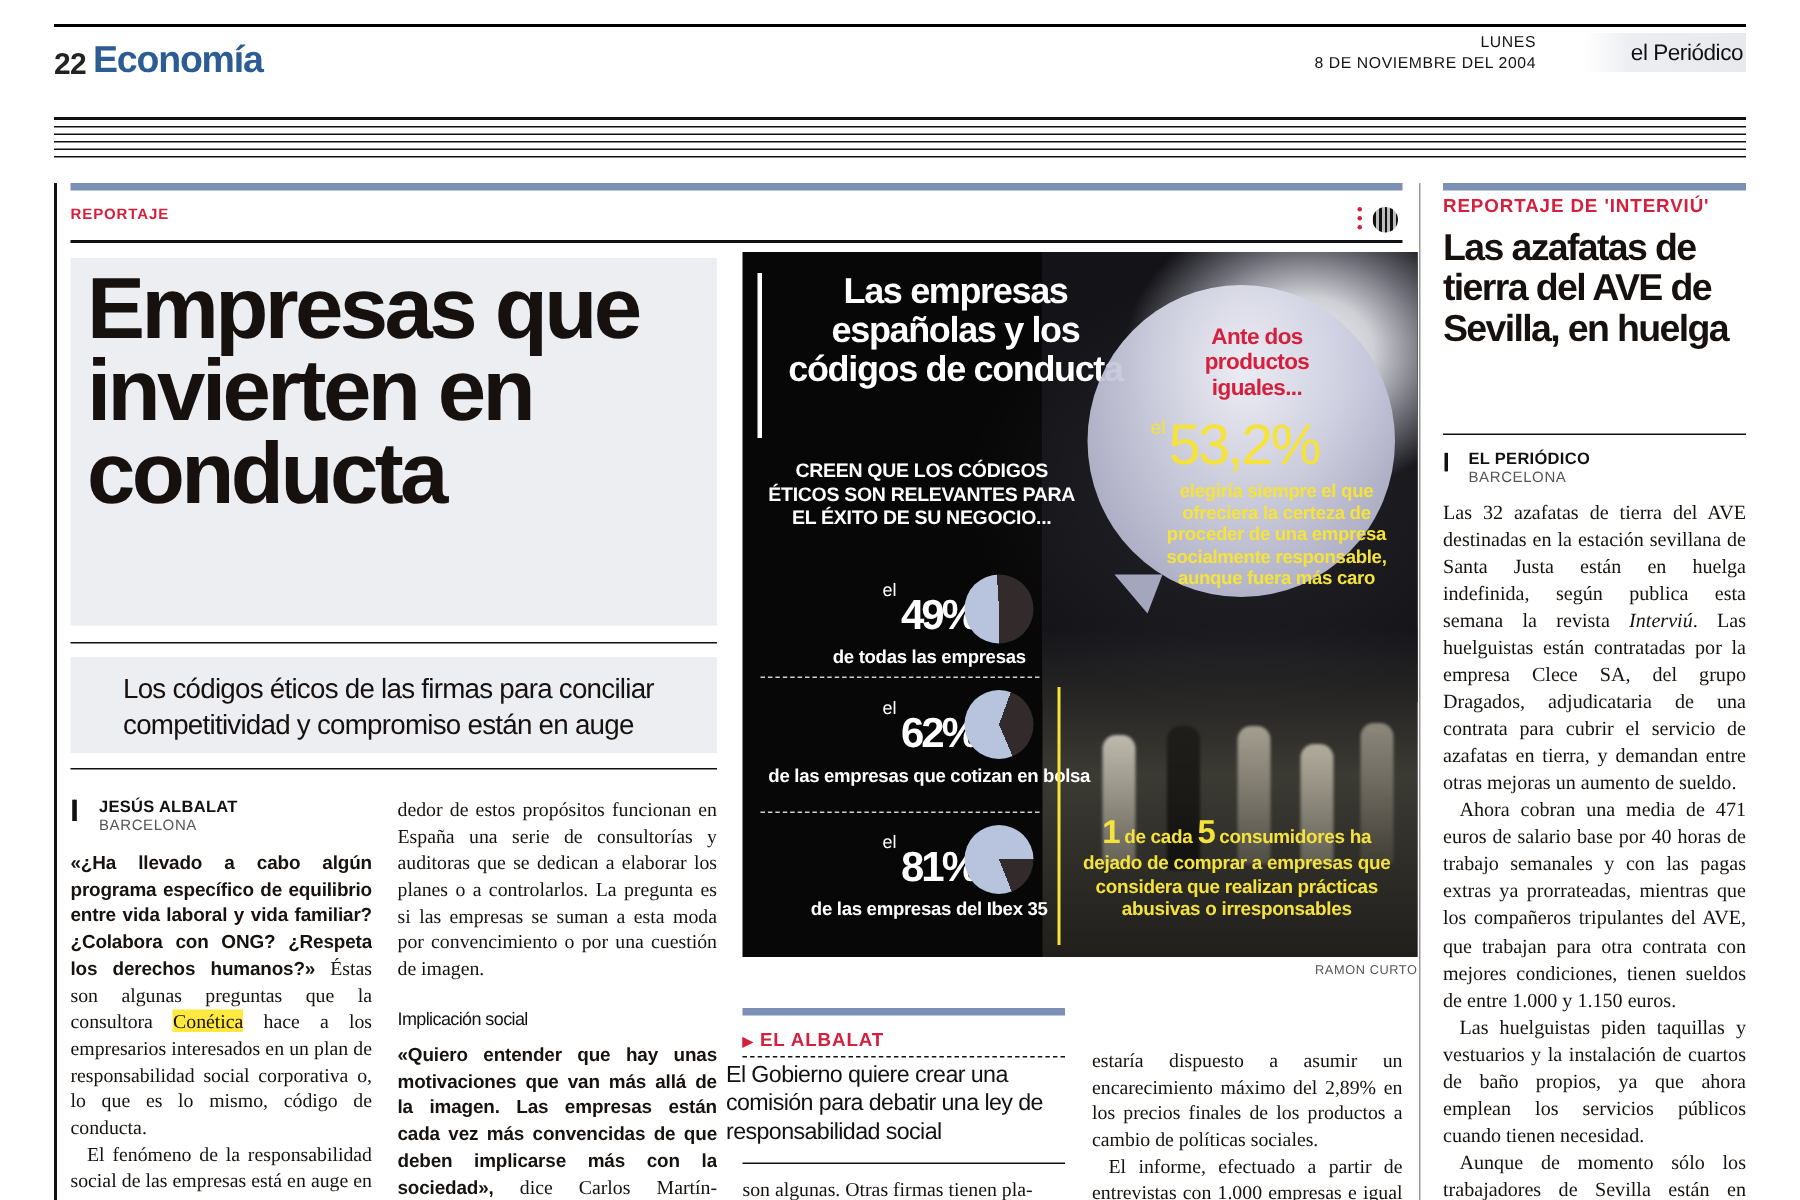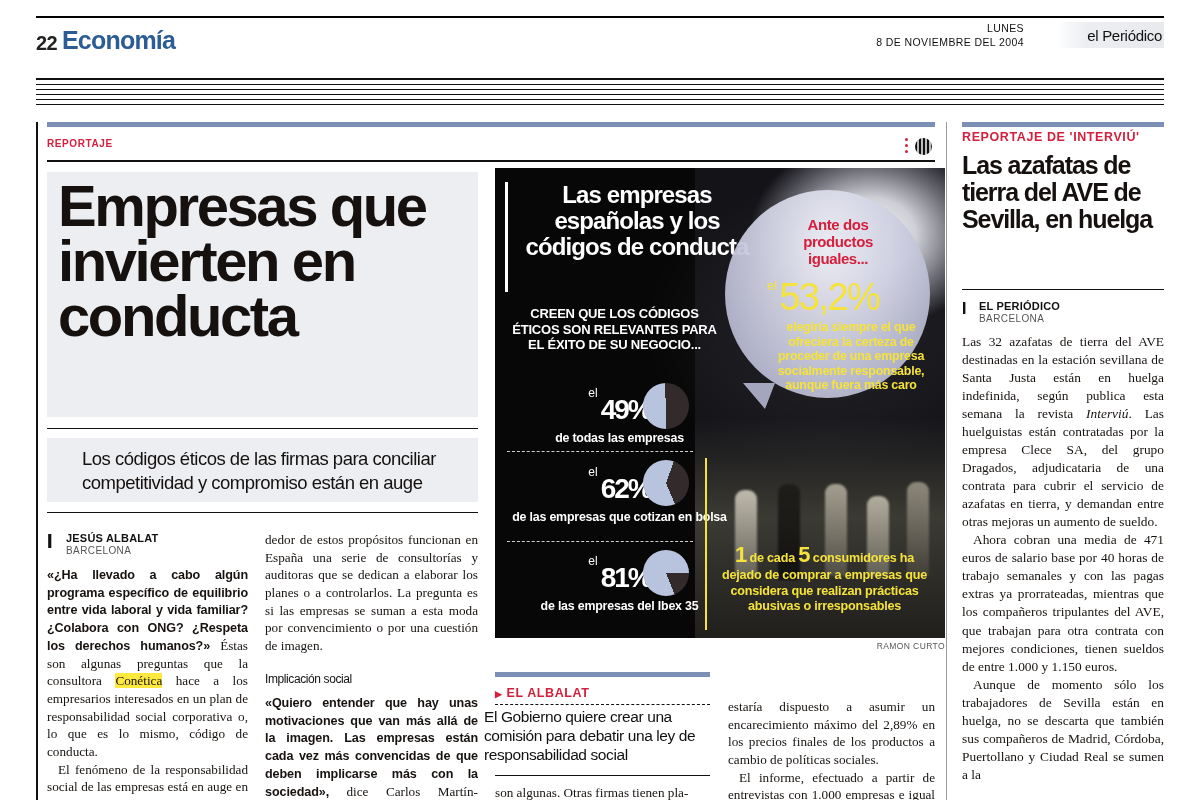--- a/index.html
+++ b/index.html
@@ -282,16 +282,17 @@
   <div class="side-head">Las azafatas de tierra del AVE de Sevilla, en huelga</div>
   <div class="hrule" style="left:962px;top:289px;width:202px;"></div>
   <div class="byline-mark" style="left:962px;top:299px;font-size:13px;">||</div>
   <div class="byline" style="left:979px;top:300px;">
     <span class="nm">EL PERIÓDICO</span>
     <span class="ct">BARCELONA</span>
   </div>
   <div class="col" style="left:962px;top:333px;width:202px;height:467px;overflow:hidden;font-size:13.4px;line-height:1.345;">
     <p class="first"><span>Las 32 azafatas de tierra del AVE destinadas en la estación sevillana de Santa Justa están en huelga indefinida, según publica esta semana la revista </span><em>Interviú</em><span>. Las huelguistas están contratadas por la empresa Clece SA, del grupo Dragados, adjudicataria de una contrata para cubrir el servicio de azafatas en tierra, y demandan entre otras mejoras un aumento de sueldo.</span></p>
     <p>Ahora cobran una media de 471 euros de salario base por 40 horas de trabajo semanales y con las pagas extras ya prorrateadas, mientras que los compañeros tripulantes del AVE, que trabajan para otra contrata con mejores condiciones, tienen sueldos de entre 1.000 y 1.150 euros.</p>
+    <p>Las huelguistas piden taquillas y vestuarios y la instalación de cuartos de baño propios, ya que ahora emplean los servicios públicos cuando tienen necesidad.</p>
     <p>Aunque de momento sólo los trabajadores de Sevilla están en huelga, no se descarta que también sus compañeros de Madrid, Córdoba, Puertollano y Ciudad Real se sumen a la</p>
   </div>
 
 </div>
 
 </body></html>

